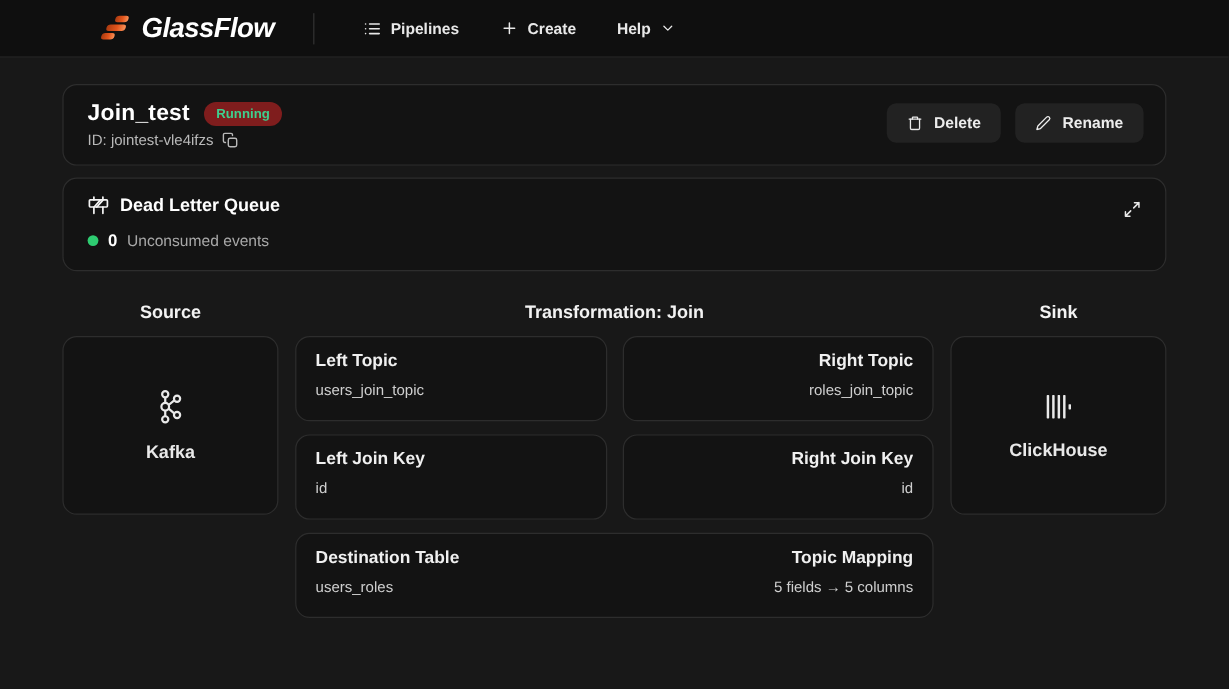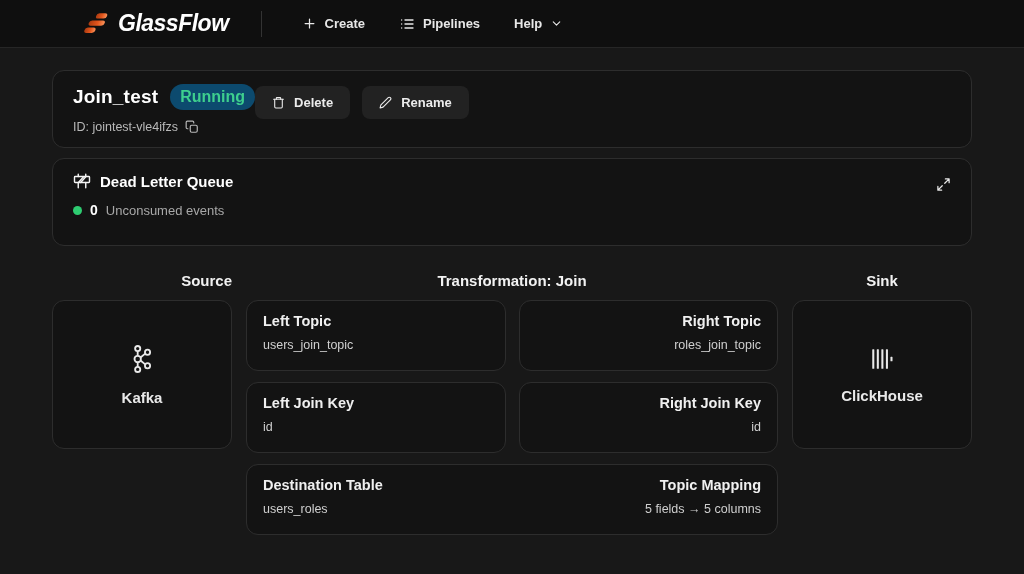--- a/index.html
+++ b/index.html
@@ -47,31 +47,32 @@
   .icon { display: inline-flex; align-items: center; justify-content: center; color: inherit; }
   
   .main { padding: 22px 52px 0; }
   .panel {
     background: #131313;
     border: 1px solid #2d2d2d;
     border-radius: 12px;
   }
   
   .pipeline-card {
-    height: 78px;
+    height: 68px;
     padding: 13px 18px 13px 20px;
     display: flex;
+    justify-content: space-between;
   }
   .pipeline-info { display: flex; flex-direction: column; justify-content: space-between; }
   .pipeline-title-row { display: flex; align-items: center; gap: 12px; }
   .pipeline-title { font-size: 19px; font-weight: 700; color: #fff; letter-spacing: 0.2px; }
   .status-badge {
-    background: #0c4a6e;
+    background: #7f1d1d;
     color: #3ecf8e;
-    font-size: 16px;
+    font-size: 11px;
     font-weight: 700;
     padding: 4px 10px;
     border-radius: 999px;
   }
   .pipeline-id-row { display: flex; align-items: center; gap: 7px; color: #b9b9b9; font-size: 12.5px; }
   .copy-btn { background: none; border: none; color: #b9b9b9; cursor: pointer; padding: 0; display: flex; }
   .action-btns { display: flex; gap: 12px; align-items: flex-start; padding-top: 2px; }
   .action-btn {
     display: flex; align-items: center; gap: 9px;
     background: #222222;
@@ -80,37 +81,37 @@
     color: #ececec;
     font-family: inherit;
     font-size: 13px; font-weight: 600;
     height: 33px;
     padding: 0 17px;
     cursor: pointer;
   }
   
   .dlq-card {
     margin-top: 10px;
-    height: 88px;
+    height: 78px;
     padding: 13px 18px 13px 20px;
     position: relative;
   }
   .dlq-title-row { display: flex; align-items: center; gap: 9px; }
   .dlq-title { font-size: 15px; font-weight: 700; color: #fff; }
   .dlq-stats-row { display: flex; align-items: center; gap: 8px; margin-top: 12px; }
   .green-dot { width: 9px; height: 9px; border-radius: 50%; background: #2ecc71; }
   .dlq-count { font-size: 14px; font-weight: 700; color: #fff; }
   .dlq-events { font-size: 13px; color: #a8a8a8; }
   .expand-btn {
     position: absolute; top: 14px; right: 16px;
     background: none; border: none; color: #e8e8e8; cursor: pointer; padding: 4px;
   }
   
   .flow-headers { display: flex; gap: 14px; margin-top: 26px; }
-  .flow-headers .col-a { width: 180px; text-align: right; }
+  .flow-headers .col-a { width: 180px; text-align: center; }
   .flow-headers .col-b { flex: 1; text-align: center; }
   .flow-headers .col-c { width: 180px; text-align: center; }
   .section-title { font-size: 15px; font-weight: 700; color: #f2f2f2; }
   .flow-grid { display: flex; gap: 14px; margin-top: 11px; align-items: flex-start; }
   .node-card {
     width: 180px; height: 149px;
     display: flex; flex-direction: column;
     align-items: center; justify-content: center;
     gap: 14px;
   }
@@ -151,33 +152,33 @@
           <rect x="9" y="10.4" width="16" height="5.4" rx="2.7"></rect>
           <rect x="7" y="17.6" width="11" height="5.4" rx="2.7"></rect>
         </g>
       </svg>
     </span>
     <span class="brand-text">GlassFlow</span>
   </div>
   <div class="nav-divider"></div>
   <button class="nav-btn">
     <span class="icon">
-      <svg width="15" height="15" viewBox="0 0 24 24" fill="none" stroke="currentColor" stroke-width="2" stroke-linecap="round">
-          <path d="M12 5v14M5 12h14"></path>
+      <svg width="16" height="16" viewBox="0 0 24 24" fill="none" stroke="currentColor" stroke-width="2" stroke-linecap="round">
+          <path d="M9 6h12M9 12h12M9 18h12M4 6h.01M4 12h.01M4 18h.01"></path>
         </svg>
     </span>
-    <span>Create</span>
+    <span>Pipelines</span>
   </button>
   <button class="nav-btn">
     <span class="icon">
-      <svg width="16" height="16" viewBox="0 0 24 24" fill="none" stroke="currentColor" stroke-width="2" stroke-linecap="round">
-          <path d="M9 6h12M9 12h12M9 18h12M4 6h.01M4 12h.01M4 18h.01"></path>
+      <svg width="15" height="15" viewBox="0 0 24 24" fill="none" stroke="currentColor" stroke-width="2" stroke-linecap="round">
+          <path d="M12 5v14M5 12h14"></path>
         </svg>
     </span>
-    <span>Pipelines</span>
+    <span>Create</span>
   </button>
   <button class="nav-btn nav-right">
     <span>Help</span>
     <span class="icon">
       <svg width="13" height="13" viewBox="0 0 24 24" fill="none" stroke="currentColor" stroke-width="2" stroke-linecap="round" stroke-linejoin="round">
           <path d="M6 9l6 6 6-6"></path>
         </svg>
     </span>
   </button>
 </div>

